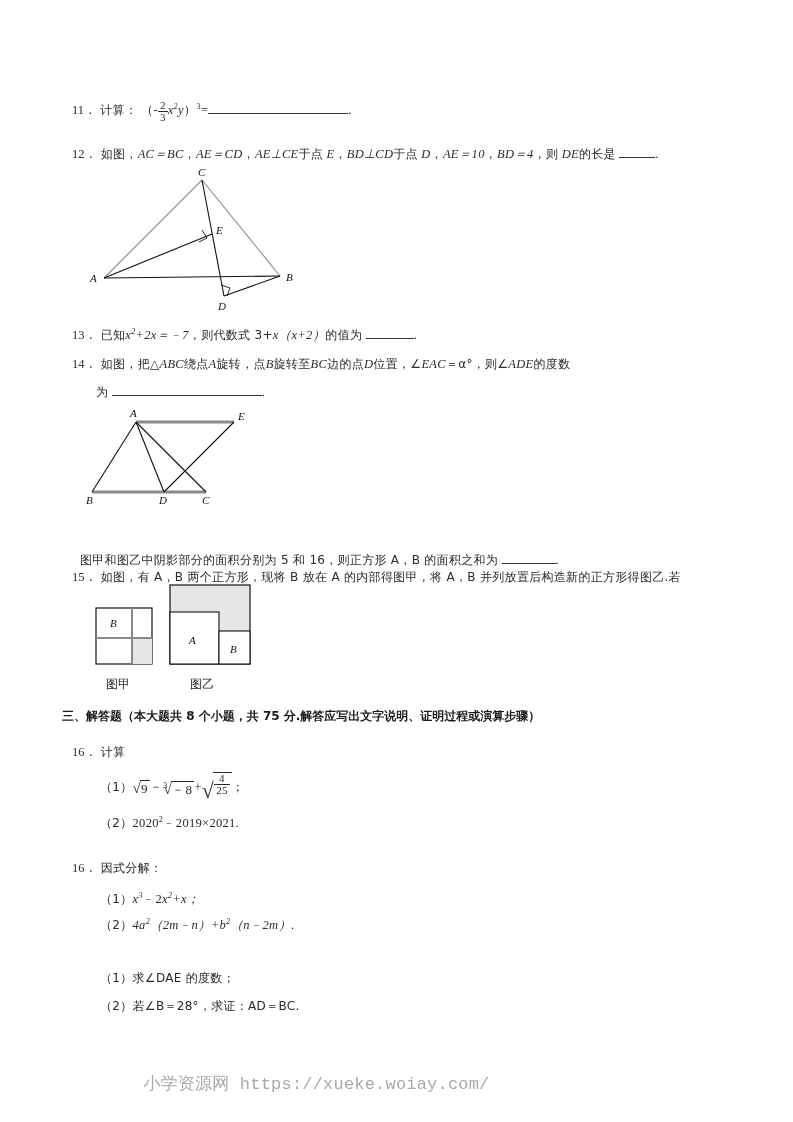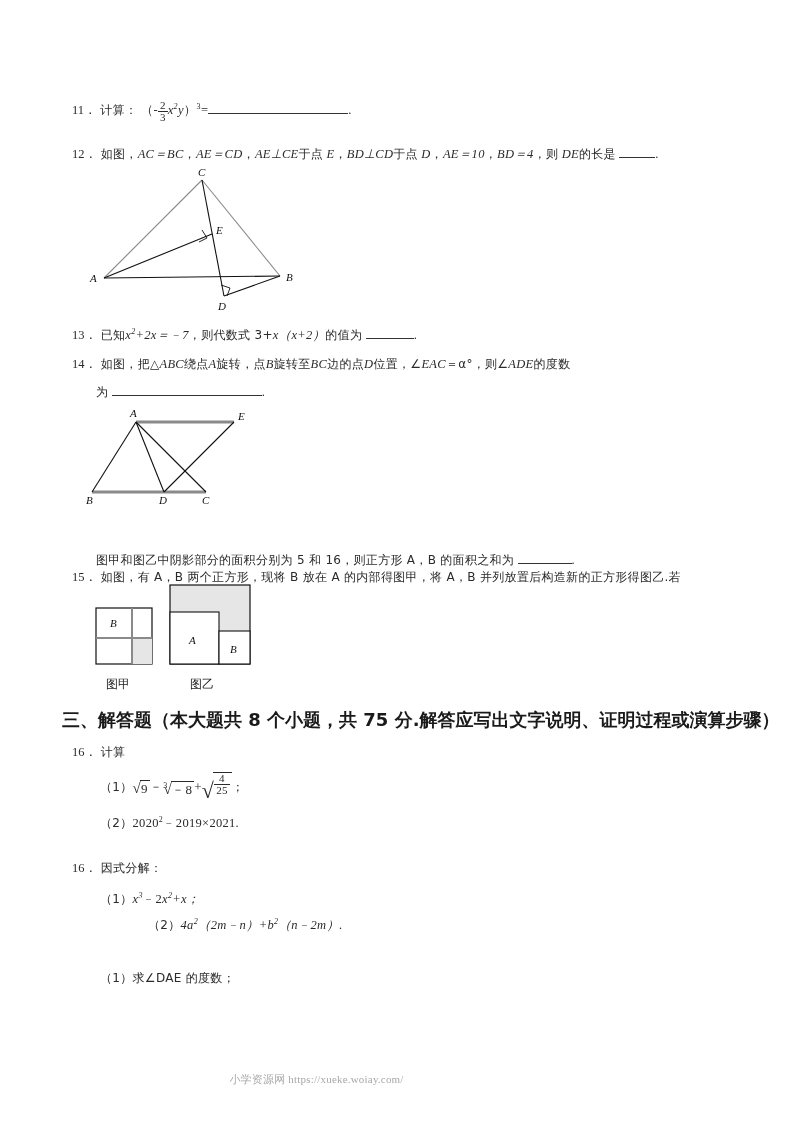--- a/index.html
+++ b/index.html
@@ -50,41 +50,41 @@
   .rad{display:inline-block;position:relative;vertical-align:middle;}
   .radsym{font-size:15px;}
   .radbar{border-top:1px solid #2a2a2a;padding:0 2px 0 1px;margin-left:-1px;}
   .rootidx{font-size:8px;vertical-align:6px;margin-right:-4px;}
 
   
   .section-head{
     position:absolute;
     font-family:"DejaVu Sans","Liberation Sans",sans-serif;
     font-weight:bold;
-    font-size:18px;
+    font-size:12px;
     color:#1a1a1a;
     white-space:nowrap;
   }
 
   
   .fig{position:absolute;}
   .figcap{
     position:absolute;
     font-family:"DejaVu Sans","Liberation Sans",sans-serif;
     font-size:12px;
     color:#222;
   }
 
   
   .watermark{
     position:absolute;
     left:0;right:0;
     text-align:center;
-    font-family:Liberation Serif, serif;
-    font-size:11px;
+    font-family:Liberation Mono, monospace;
+    font-size:17px;
     color:#a8a8a8;
     letter-spacing:.2px;
   }
   svg{display:block;overflow:visible;}
   .lbl{font-family:"Liberation Serif",serif;font-style:italic;font-size:11px;fill:#111;}
 </style>
 </head>
 <body>
 
 <div class="page">
@@ -156,21 +156,21 @@
       <text class="lbl" x="0" y="98">B</text>
       <text class="lbl" x="73" y="98">D</text>
       <text class="lbl" x="116" y="98">C</text>
     </svg>
   </div>
 
   <div class="q" style="left:72px;top:519px;margin-top:48px;">
     <span class="num">15</span><span>．</span>
     <span class="cn">如图，有 A，B 两个正方形，现将 B 放在 A 的内部得图甲，将 A，B 并列放置后构造新的正方形得图乙.若</span>
   </div>
-  <div class="q" style="left:96px;top:550px;">
+  <div class="q" style="left:80px;top:550px;">
     <span class="cn">图甲和图乙中阴影部分的面积分别为 5 和 16，则正方形 A，B 的面积之和为</span>
     <span class="blank" style="width:54px;"></span><span>.</span>
   </div>
 
   <div class="fig" style="left:88px;top:581px;">
     <svg width="180" height="95" viewBox="0 0 180 95">
 
       <rect x="8" y="27" width="56" height="56" fill="#ffffff" stroke="#111111" stroke-width="1.2"></rect>
       <rect x="44" y="57" width="20" height="26" fill="#e6e6e6" stroke="none"></rect>
       <line x1="44" y1="27" x2="44" y2="83" stroke="#8a8a8a" stroke-width="2"></line>
@@ -200,23 +200,26 @@
     <span class="cn">（2）</span><span>2020</span><span class="supn">2</span><span>﹣2019×2021.</span>
   </div>
 
   <div class="q" style="left:72px;top:858px;">
     <span class="num">16</span><span>．</span>
     <span class="cn">因式分解：</span>
   </div>
   <div class="q" style="left:100px;top:886px;">
     <span class="cn">（1）</span><span class="it">x</span><span class="sup">3</span><span>﹣2</span><span class="it">x</span><span class="sup">2</span><span class="it">+x；</span>
   </div>
-  <div class="q" style="left:100px;top:912px;margin-left:48px;">
+  <div class="q" style="left:100px;top:912px;">
     <span class="cn">（2）</span><span class="it">4a</span><span class="sup">2</span><span class="it">（2m﹣n）+</span><span class="it">b</span><span class="sup">2</span><span class="it">（n﹣2m）.</span>
   </div>
 
   <div class="q" style="left:100px;top:968px;">
     <span class="cn">（1）求∠DAE 的度数；</span>
   </div>
+  <div class="q" style="left:100px;top:996px;">
+    <span class="cn">（2）若∠B＝28°，求证：AD＝BC.</span>
+  </div>
 
   <div class="watermark" style="top:1072px;">小学资源网 https://xueke.woiay.com/</div>
 
 </div>
 
 </body></html>

